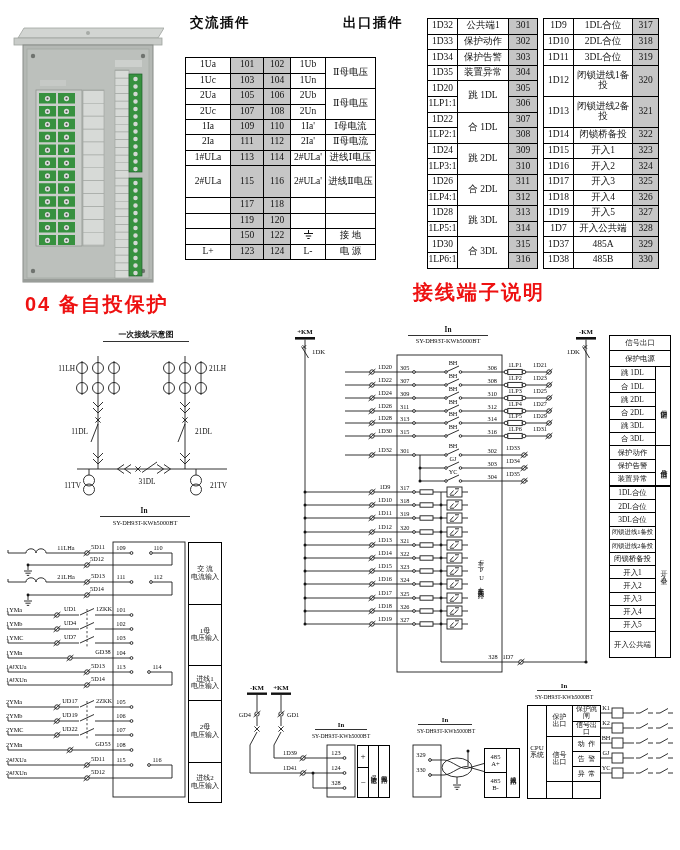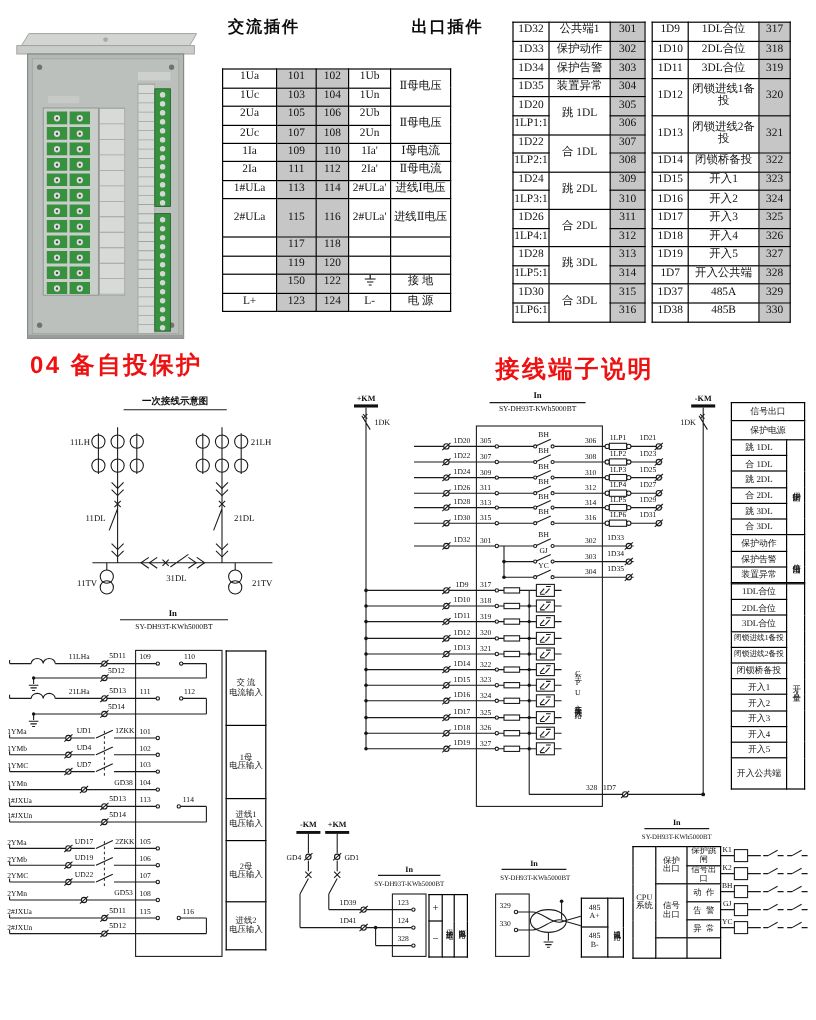--- a/index.html
+++ b/index.html
@@ -326,21 +326,21 @@
         </tr>
 <tr style="height:15.6px">
           <td class="sm">1D38</td>
           <td>485B</td>
           <td class="gray">330</td>
         </tr>
 </tbody>
     </table>
 
 <div class="cap" style="left:25px;top:291px">04 备自投保护</div>
-<div class="cap" style="left:413px;top:294px">接线端子说明</div>
+<div class="cap" style="left:413px;top:279px">接线端子说明</div>
 
 <div class="abs" style="left:0;top:320px;width:680px;height:500px">
 <svg width="680" height="500" viewBox="0 0 680 500" style="position:absolute;left:0;top:0">
 <defs>
   <g id="gTerm">
             <circle cx="0" cy="0" r="2.2" fill="#fff"></circle>
             <line x1="-3.4" y1="3" x2="3.4" y2="-3"></line>
           </g>
   <g id="gCont">
             <circle cx="0" cy="0" r="1.3" fill="#fff"></circle>
@@ -898,21 +898,21 @@
 <tbody>
           <tr style="height:62px">
             <td style="font-size:7px"><span>交 流</span><br><span>电流输入</span></td>
           </tr>
 <tr style="height:61px">
             <td style="font-size:7px"><span>1母</span><br><span>电压输入</span></td>
           </tr>
 <tr style="height:35px">
             <td style="font-size:7px"><span>进线1</span><br><span>电压输入</span></td>
           </tr>
-<tr style="height:51px">
+<tr style="height:62px">
             <td style="font-size:7px"><span>2母</span><br><span>电压输入</span></td>
           </tr>
 <tr style="height:40px">
             <td style="font-size:7px"><span>进线2</span><br><span>电压输入</span></td>
           </tr>
 </tbody>
       </table>
 
 <table class="tbl" style="left:357px;top:425px;width:32px">
 <colgroup>

